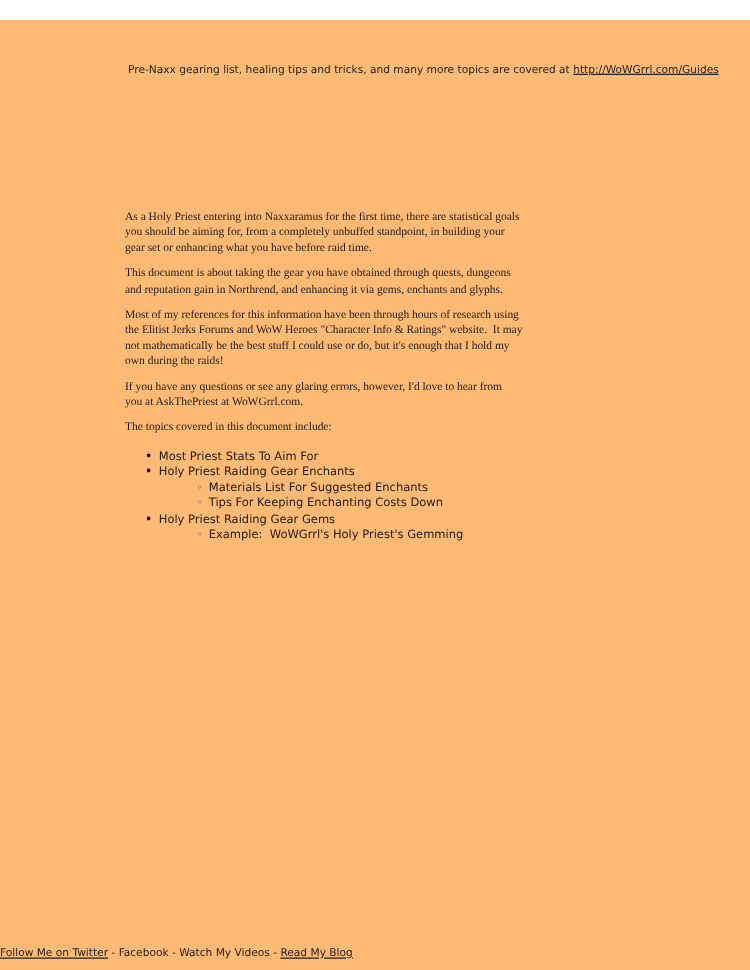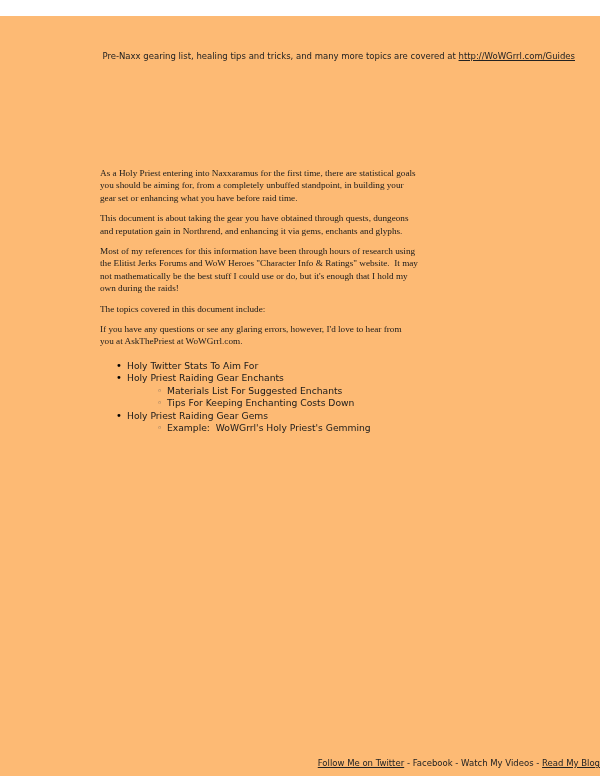--- a/index.html
+++ b/index.html
@@ -41,21 +41,21 @@
   .topic-row.main { padding-left:27px; }
   .topic-row.sub  { padding-left:67px; }
   .topic-row .bullet {
     position:absolute; top:0;
     display:inline-block;
   }
   .topic-row.main .bullet { left:16px; font-size:10px; color:#000; }
   .topic-row.sub  .bullet { left:57px; font-size:9px; color:#555; }
   .footer {
     position:absolute; left:0; right:0; top:742px;
-    text-align:right;
+    text-align:left;
     font-size:8.5px; line-height:11px;
     color:#222222;
   }
   .footer a { color:inherit; text-decoration:none; cursor:pointer; }
   .footer a.u { text-decoration:underline; }
   .footer .sep { white-space:pre; }
 </style>
 </head>
 <body>
 
@@ -70,26 +70,26 @@
     <div id="paragraphs">
         <p>As a Holy Priest entering into Naxxaramus for the first time, there are statistical goals
 you should be aiming for, from a completely unbuffed standpoint, in building your
 gear set or enhancing what you have before raid time.</p>
         <p>This document is about taking the gear you have obtained through quests, dungeons
 and reputation gain in Northrend, and enhancing it via gems, enchants and glyphs.</p>
         <p>Most of my references for this information have been through hours of research using
 the Elitist Jerks Forums and WoW Heroes "Character Info &amp; Ratings" website.  It may
 not mathematically be the best stuff I could use or do, but it's enough that I hold my
 own during the raids!</p>
-        <p>The topics covered in this document include:</p>
         <p>If you have any questions or see any glaring errors, however, I'd love to hear from
 you at AskThePriest at WoWGrrl.com.</p>
+        <p>The topics covered in this document include:</p>
       </div>
     <div class="topics" id="topics">
-        <div class="topic-row main"><span class="bullet">•</span><span>Holy Twitter Stats To Aim For</span></div>
+        <div class="topic-row main"><span class="bullet">•</span><span>Most Priest Stats To Aim For</span></div>
         <div class="topic-row main"><span class="bullet">•</span><span>Holy Priest Raiding Gear Enchants</span></div>
         <div class="topic-row sub"><span class="bullet">◦</span><span>Materials List For Suggested Enchants</span></div>
         <div class="topic-row sub"><span class="bullet">◦</span><span>Tips For Keeping Enchanting Costs Down</span></div>
         <div class="topic-row main"><span class="bullet">•</span><span>Holy Priest Raiding Gear Gems</span></div>
         <div class="topic-row sub"><span class="bullet">◦</span><span>Example:  WoWGrrl's Holy Priest's Gemming</span></div>
       </div>
   </div>
 
   <div class="footer" id="footer"><a class="u">Follow Me on Twitter</a><span class="sep"> - </span><a class="">Facebook</a><span class="sep"> - </span><a class="">Watch My Videos</a><span class="sep"> - </span><a class="u">Read My Blog</a></div>
 

